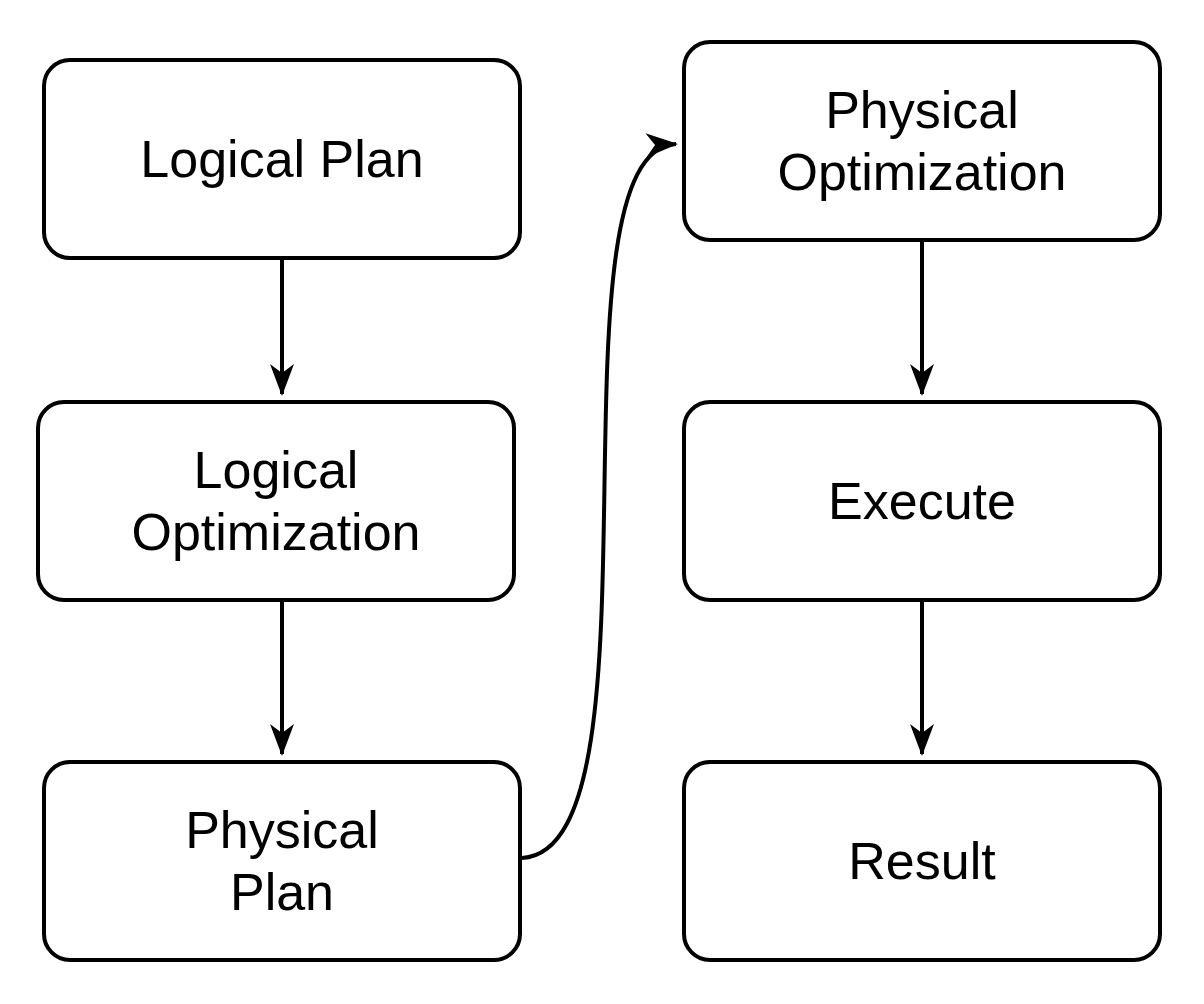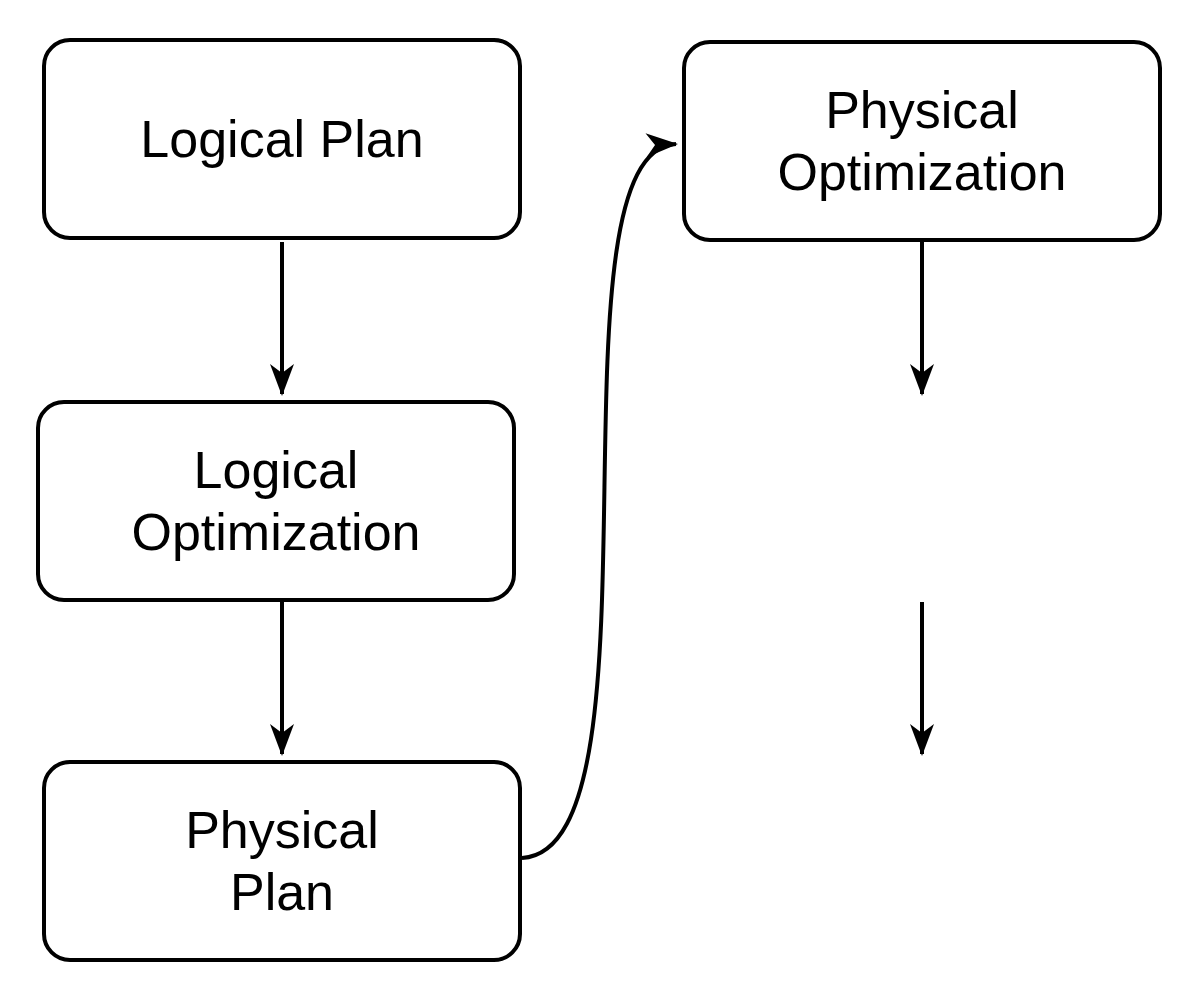--- a/index.html
+++ b/index.html
@@ -35,21 +35,21 @@
     justify-content: center;
   }
   .node-label {
     display: block;
     text-align: center;
     white-space: pre-line;
     font-size: 52px;
     line-height: 1.2;
     color: #000000;
   }
-  #node-logical-plan          { left: 42px;  top: 38px;  }
+  #node-logical-plan          { left: 42px;  top: 58px;  }
   #node-logical-optimization  { left: 36px;  top: 400px; }
   #node-physical-plan         { left: 42px;  top: 760px; }
   #node-physical-optimization { left: 682px; top: 40px;  }
   #node-execute               { left: 682px; top: 400px; }
   #node-result                { left: 682px; top: 760px; }
 </style>
 </head>
 <body>
 
 <div class="canvas">
@@ -84,15 +84,21 @@
   <div class="node" id="node-physical-plan">
     <span class="node-label">Physical
 Plan</span>
   </div>
 
   <div class="node" id="node-physical-optimization">
     <span class="node-label">Physical
 Optimization</span>
   </div>
 
+  <div class="node" id="node-execute">
+    <span class="node-label">Execute</span>
+  </div>
 
+  <div class="node" id="node-result">
+    <span class="node-label">Result</span>
+  </div>
 
 </div>
 
 </body></html>

